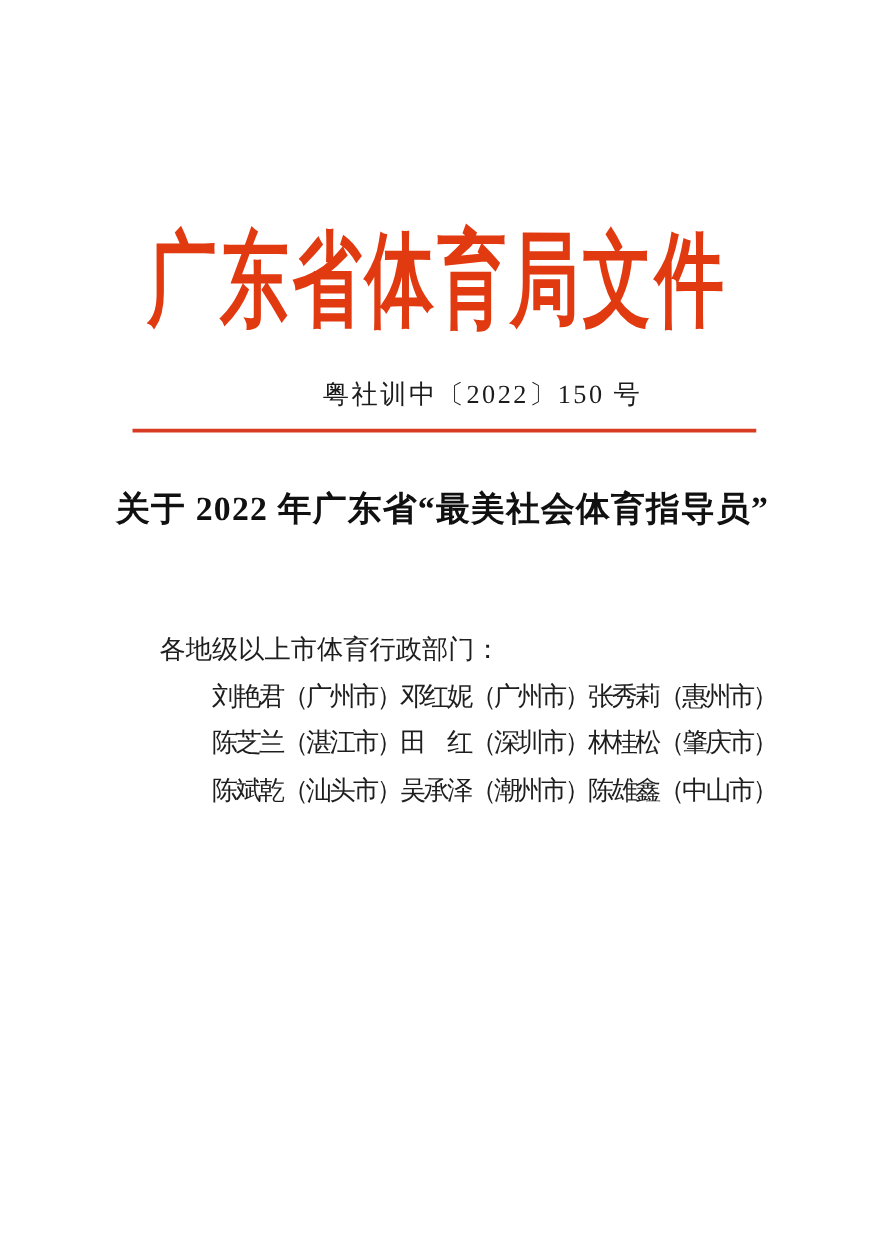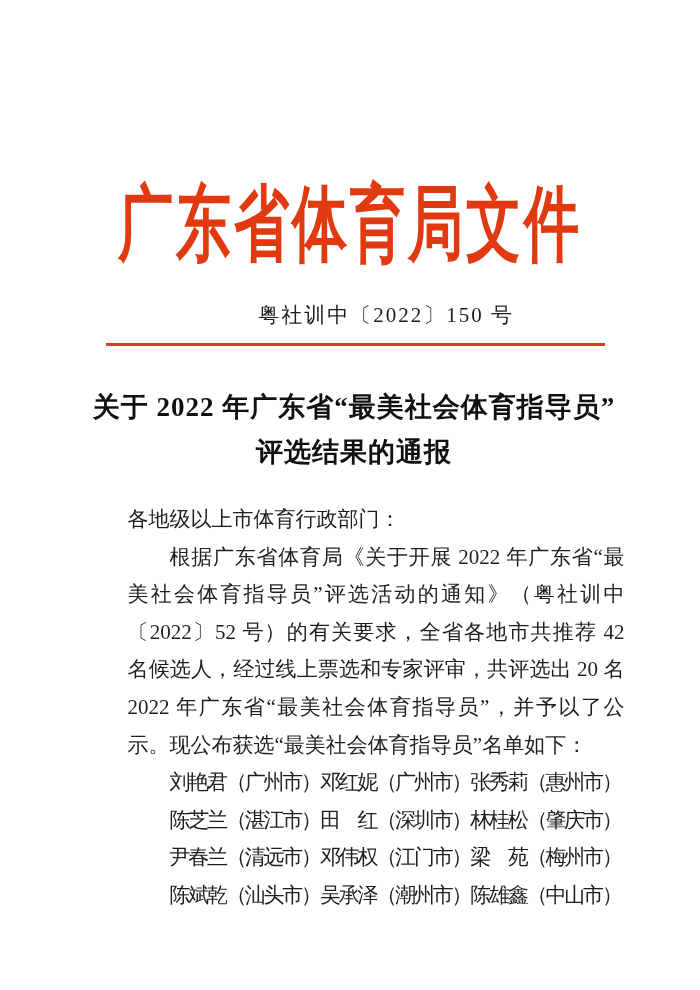--- a/index.html
+++ b/index.html
@@ -99,25 +99,22 @@
 <div class="page">
 
   <div class="red-header">广东省体育局文件</div>
 
   <div class="doc-number">粤社训中〔2022〕150 号</div>
 
   <div class="red-divider"></div>
 
   <h1 class="doc-title">
     <span class="title-line">关于 2022 年广东省“最美社会体育指导员”</span>
-    <span class="title-line">评选结果的通报</span>
   </h1>
 
   <div class="body-block">
     <p class="salutation">各地级以上市体育行政部门：</p>
-    <p class="para">根据广东省体育局《关于开展 2022 年广东省“最美社会体育指导员”评选活动的通知》（粤社训中〔2022〕52 号）的有关要求，全省各地市共推荐 42 名候选人，经过线上票选和专家评审，共评选出 20 名 2022 年广东省“最美社会体育指导员”，并予以了公示。现公布获选“最美社会体育指导员”名单如下：</p>
     <p class="name-row">刘艳君（广州市）邓红妮（广州市）张秀莉（惠州市）</p>
     <p class="name-row">陈芝兰（湛江市）田　红（深圳市）林桂松（肇庆市）</p>
-    <p class="name-row">尹春兰（清远市）邓伟权（江门市）梁　苑（梅州市）</p>
     <p class="name-row">陈斌乾（汕头市）吴承泽（潮州市）陈雄鑫（中山市）</p>
   </div>
 
 </div>
 
 </body></html>

